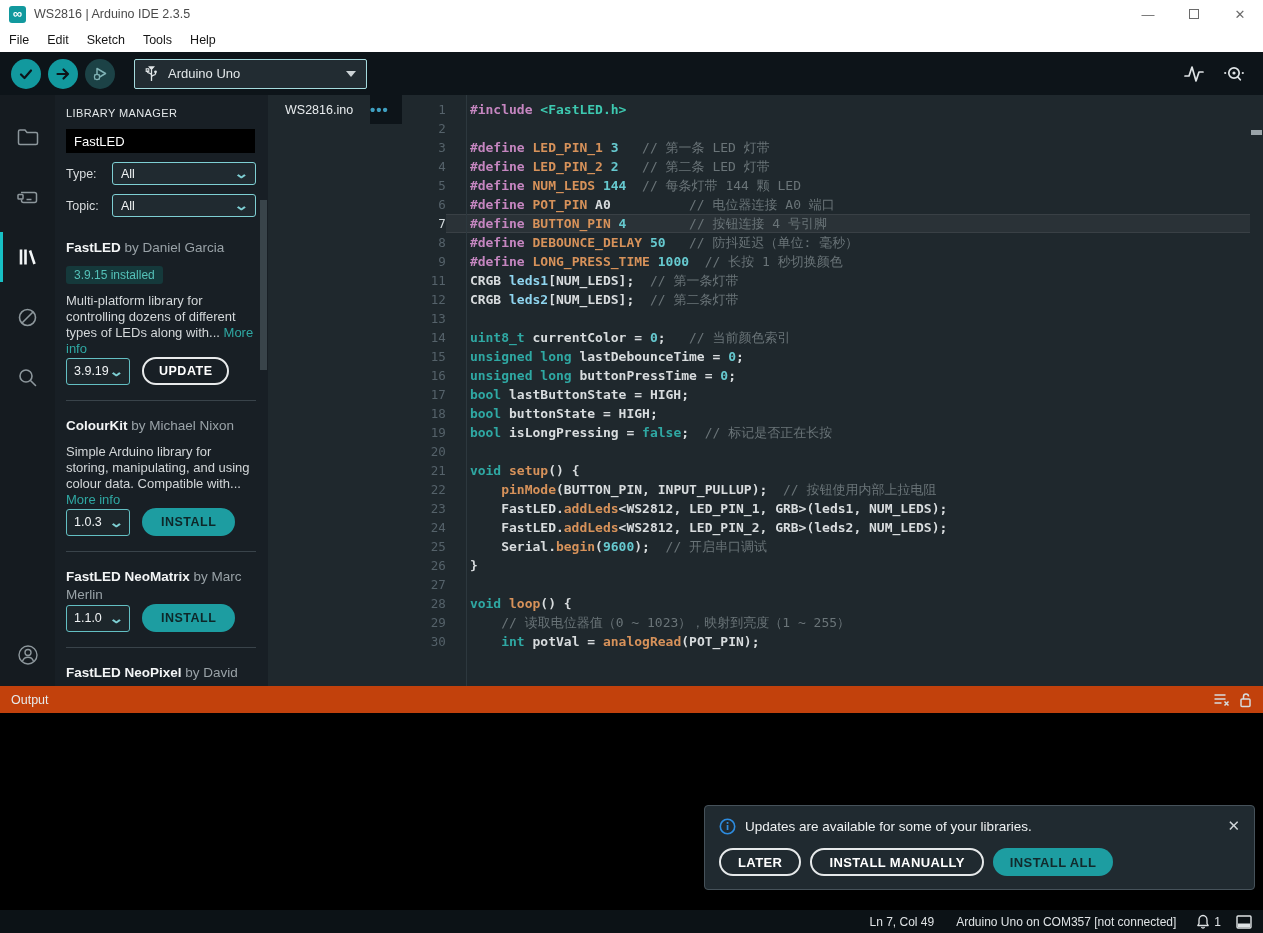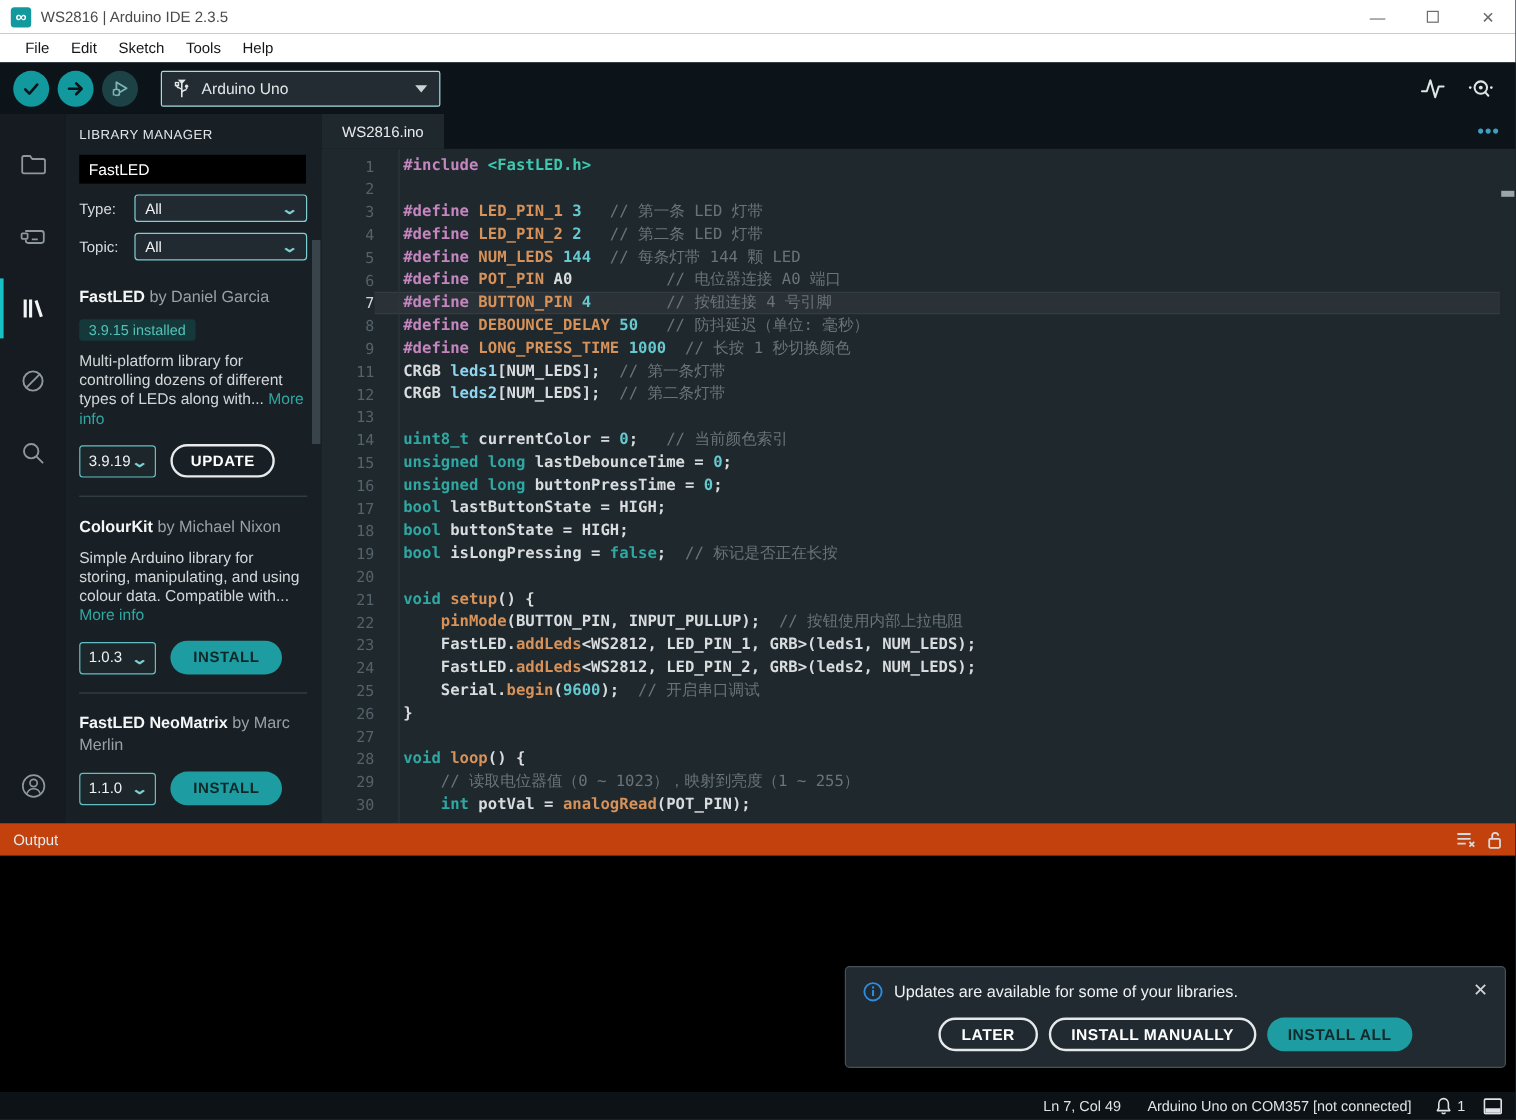--- a/index.html
+++ b/index.html
@@ -9,21 +9,21 @@
 
   
   .titlebar{position:absolute;top:0;left:0;right:0;height:28px;background:#ffffff;display:flex;align-items:center;padding-left:9px}
   .app-icon{width:17px;height:17px;background:#12999e;border-radius:3px;color:#fff;font-size:13px;line-height:15px;text-align:center;margin-right:8px;font-weight:bold}
   .title-text{color:#4a4a4a;font-size:12.5px}
   .win-controls{margin-left:auto;display:flex;height:100%}
   .win-btn{width:46px;height:100%;display:flex;align-items:center;justify-content:center;color:#6b6b6b;font-size:13px}
   .max-box{width:10px;height:10px;border:1px solid #6b6b6b}
 
   
-  .menubar{position:absolute;top:28px;left:0;right:0;height:24px;background:#ffffff;display:flex;align-items:center;padding-left:12px}
+  .menubar{position:absolute;top:28px;left:0;right:0;height:24px;background:#ffffff;display:flex;align-items:center;padding-left:0}
   .menu-item{padding:2px 9px;font-size:12.5px;color:#161616;cursor:default}
 
   
   .toolbar{position:absolute;top:52px;left:0;right:0;height:43px;background:#0d1419;display:flex;align-items:center}
   .tb-circle{width:30px;height:30px;border-radius:50%;background:#12999e;display:flex;align-items:center;justify-content:center;flex:none}
   .tb-circle.verify{margin-left:11px}
   .tb-circle.upload{margin-left:7px}
   .tb-circle.debug{margin-left:7px;background:#1c4246}
   .board-selector{margin-left:19px;width:233px;height:30px;border:1px solid #a5dbde;border-radius:2px;background:#222c32;display:flex;align-items:center;padding:0 10px;color:#e2e7e9;font-size:13px}
   .board-selector .usb{margin-right:10px}
@@ -48,29 +48,29 @@
   .sel-caret{margin-left:auto;color:#7ecfd3;font-size:13px;font-weight:bold;transform:scaleX(1.4)}
   .lib-list{margin-top:6px}
   .lib-card{padding:16px 2px 15px 0}
   .lib-card + .lib-card{border-top:1px solid #39434a}
   .lib-title{font-size:13.5px;line-height:18px}
   .lib-name{font-weight:bold;color:#f3f5f6}
   .lib-by{color:#99a2a7}
   .lib-badge{display:inline-block;margin-top:9px;background:#15393b;color:#54c1b8;font-size:12px;padding:2px 8px;border-radius:3px}
   .lib-desc{margin-top:9px;font-size:13px;line-height:16px;color:#d3d7d9}
   .lib-more{color:#2fa8a3;font-size:13px;line-height:16px}
-  .lib-controls{margin-top:13px;display:flex;align-items:center}
+  .lib-controls{display:flex;align-items:center}
   .ver-select{width:64px;height:27px;border:1px solid #63bfc3;border-radius:3px;background:#1d262b;display:flex;align-items:center;padding:0 7px;color:#f0f3f4;font-size:12.5px}
   .lib-action{margin-left:12px;height:28px;border-radius:999px;padding:0 15px;font-size:12.5px;font-weight:bold;letter-spacing:.5px;font-family:"Liberation Sans",sans-serif;cursor:pointer}
   .lib-action.outline{background:transparent;border:2px solid #e8eaeb;color:#fff}
   .lib-action.filled{background:#1d9da1;border:none;color:#0e2729;padding:0 19px}
   .panel-scroll-thumb{position:absolute;right:1px;top:105px;width:7px;height:170px;background:#39444a}
 
   
-  .editor{flex:1;display:flex;flex-direction:column;background:#1f282d;min-width:0}
+  .editor{flex:1;display:flex;flex-direction:row;background:#1f282d;min-width:0}
   .tabbar{height:29px;background:#0d1419;display:flex;align-items:stretch;flex:none}
   .tab{padding:0 17px;background:#1f282d;color:#e8ecee;font-size:12.5px;display:flex;align-items:center}
   .more-dots{margin-left:auto;margin-right:13px;align-self:center;color:#3f9fc0;font-size:15px;font-weight:bold;letter-spacing:1px}
   .code-wrap{position:relative;flex:1;overflow:hidden;padding-top:5px}
   .code-guide{position:absolute;left:64px;top:0;bottom:0;width:1px;background:#2d383e}
   .code-line{display:flex;height:19px;line-height:19px;font-family:"DejaVu Sans Mono",monospace;font-size:13px;font-weight:bold;white-space:pre;padding-right:13px}
   .gutter{width:44px;text-align:right;color:#55626a;flex:none;font-weight:normal;font-size:12.5px}
   .line-content{flex:1;padding-left:24px;min-width:0}
   .code-line.current-line .gutter{color:#d2d9dc}
   .code-line.current-line .line-content{background:rgba(255,255,255,.05);box-shadow:inset 0 1px rgba(255,255,255,.07),inset 0 -1px rgba(255,255,255,.07)}
@@ -89,21 +89,21 @@
   .output{position:absolute;top:686px;left:0;right:0;height:224px;background:#000}
   .output-header{height:27px;background:#c2410c;display:flex;align-items:center;padding:12px 11px}
   .output-title{color:#e6eaec;font-size:12.5px}
   .output-icons{margin-left:auto;display:flex;align-items:center;gap:9px}
 
   
   .toast{position:absolute;right:8px;bottom:20px;width:551px;background:#202a30;border:1px solid #46525a;border-radius:4px;padding:12px 14px 13px 14px;box-shadow:0 3px 10px rgba(0,0,0,.6)}
   .toast-row1{display:flex;align-items:center}
   .toast-msg{margin-left:9px;color:#eef1f2;font-size:13.5px}
   .toast-close{margin-left:auto;color:#cfd4d7;font-size:15px;line-height:15px;align-self:flex-start;cursor:pointer}
-  .toast-row2{margin-top:13px;display:flex;justify-content:center;gap:9px}
+  .toast-row2{margin-top:13px;display:flex;justify-content:flex-start;gap:9px}
   .toast-btn{height:28px;border-radius:999px;padding:0 17px;font-size:13px;font-weight:bold;letter-spacing:.4px;font-family:"Liberation Sans",sans-serif;cursor:pointer}
   .toast-btn.outline{background:transparent;border:2px solid #e6e9ea;color:#fff}
   .toast-btn.filled{background:#1d9da1;border:none;color:#122a2c}
 
   
   .statusbar{position:absolute;bottom:0;left:0;right:0;height:23px;background:#0c1216;display:flex;align-items:center;justify-content:flex-end;color:#dfe3e5;font-size:12px;padding-right:11px}
   .sb-item{display:flex;align-items:center}
   .sb-cursor{margin-right:22px}
   .sb-board{margin-right:20px}
   .sb-bell{display:flex;align-items:center;gap:4px;margin-right:15px}

